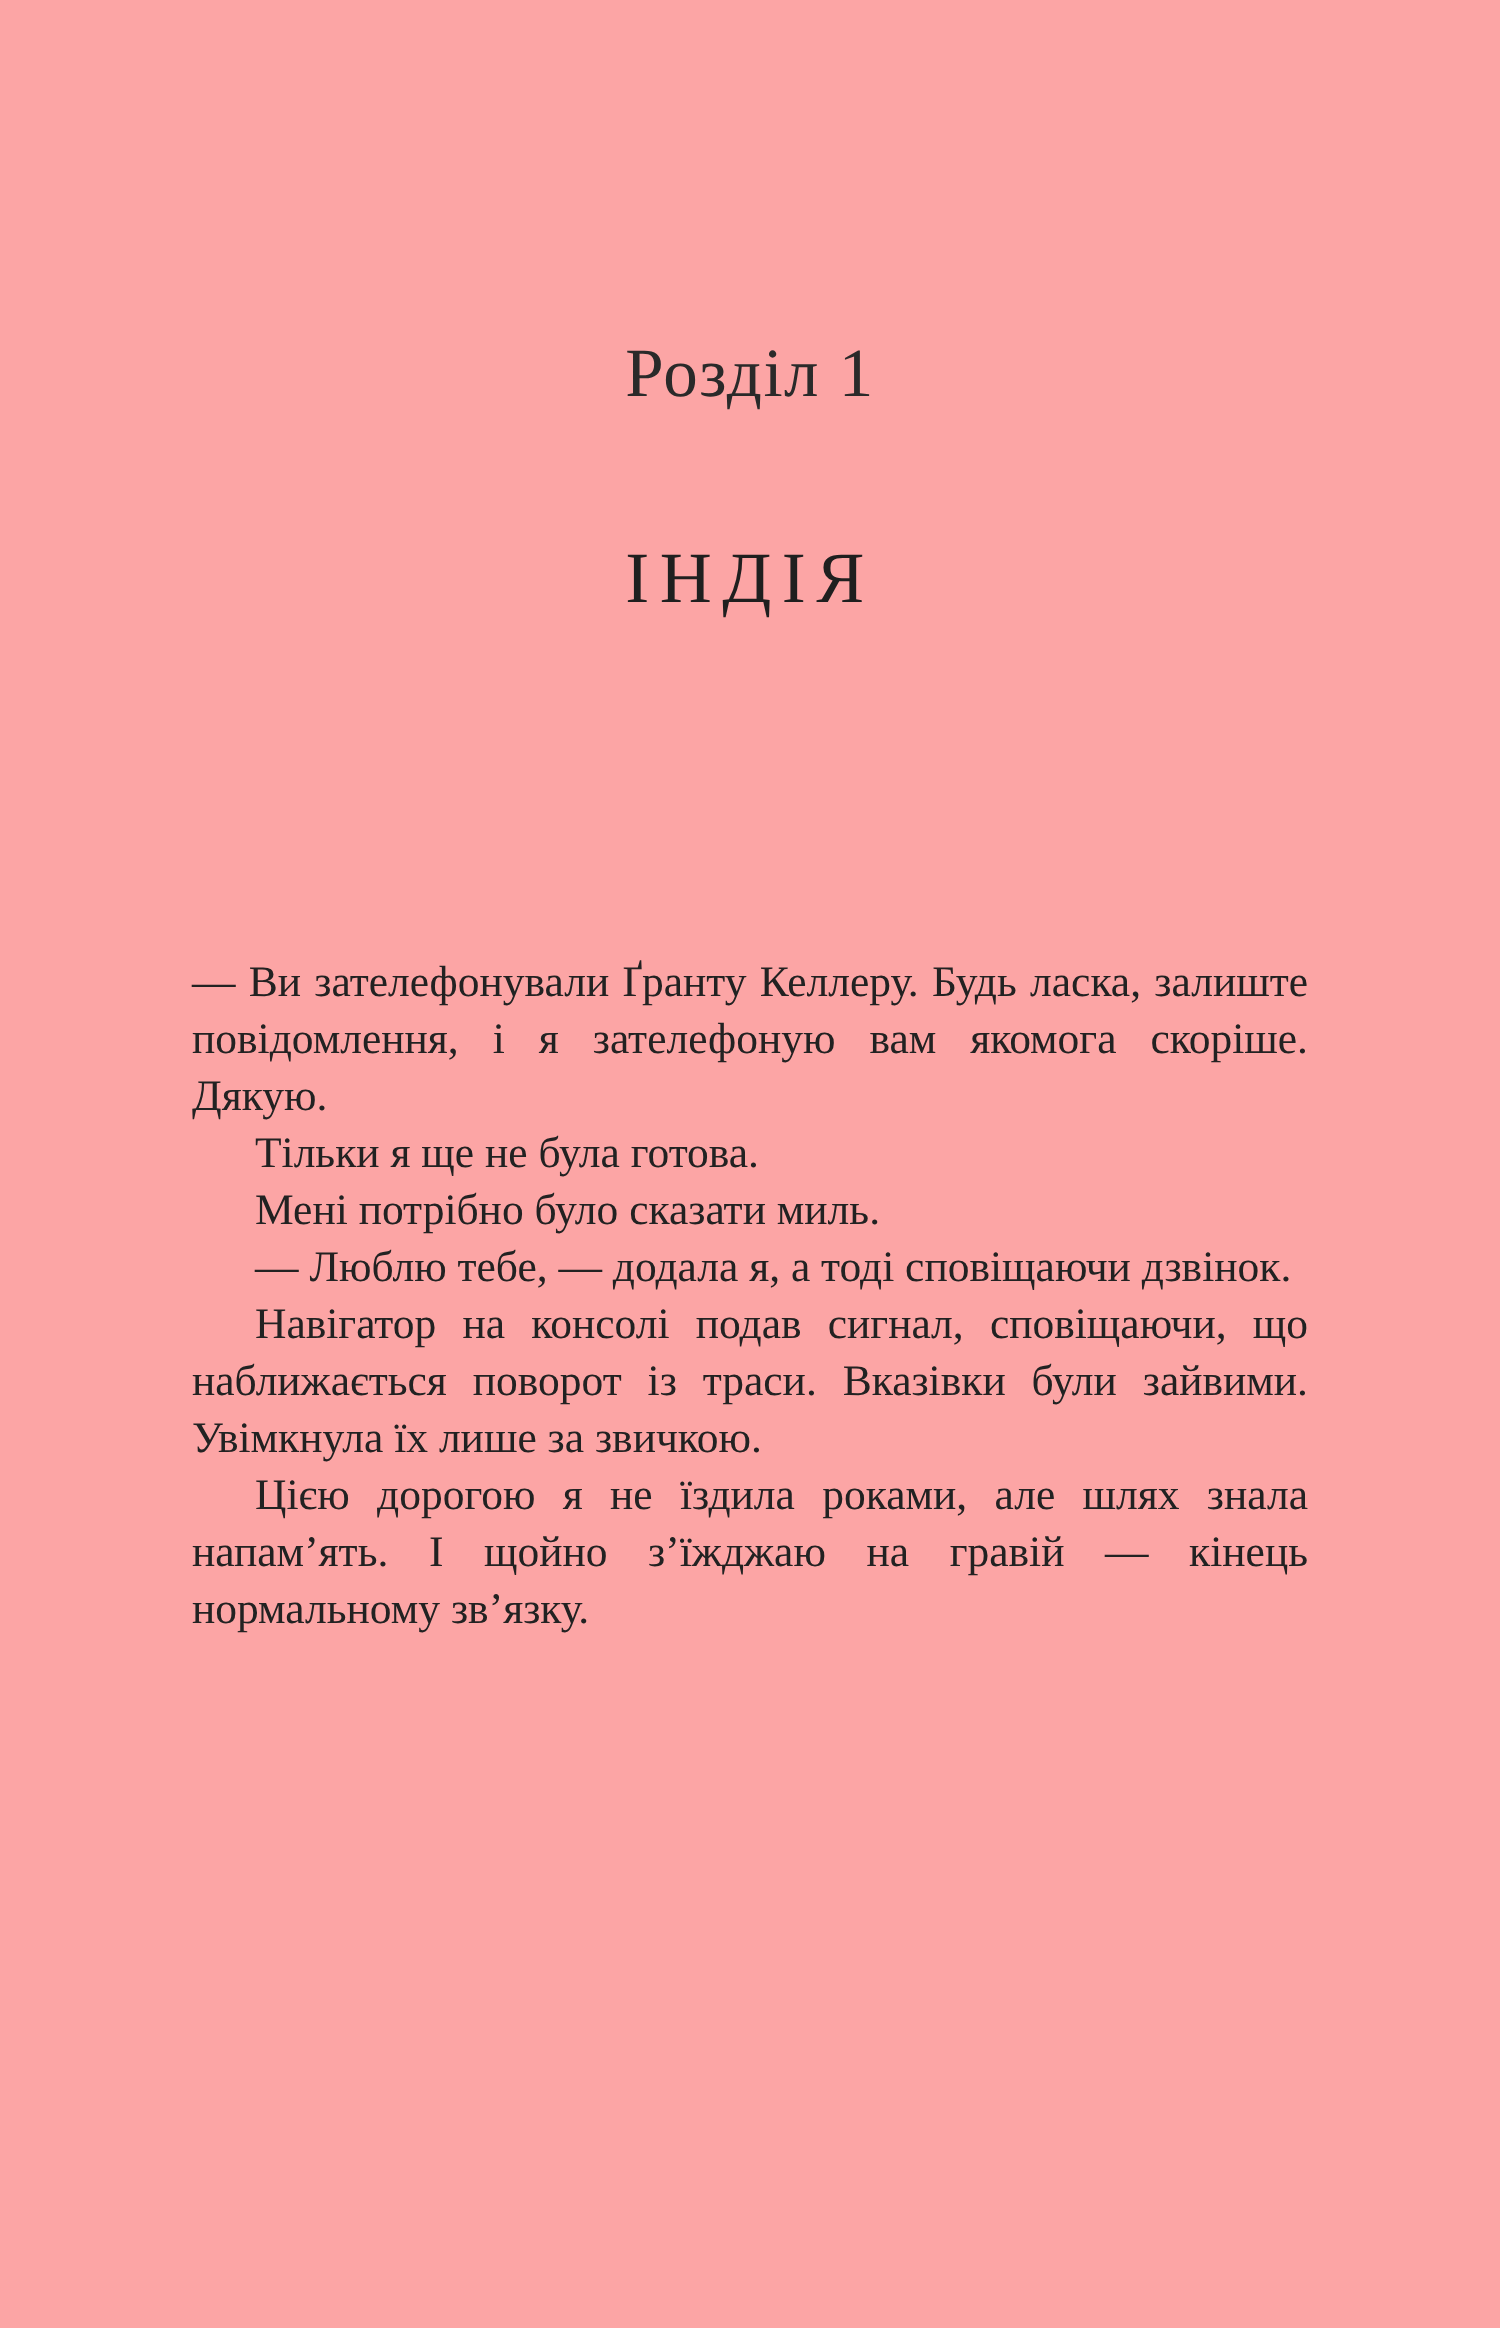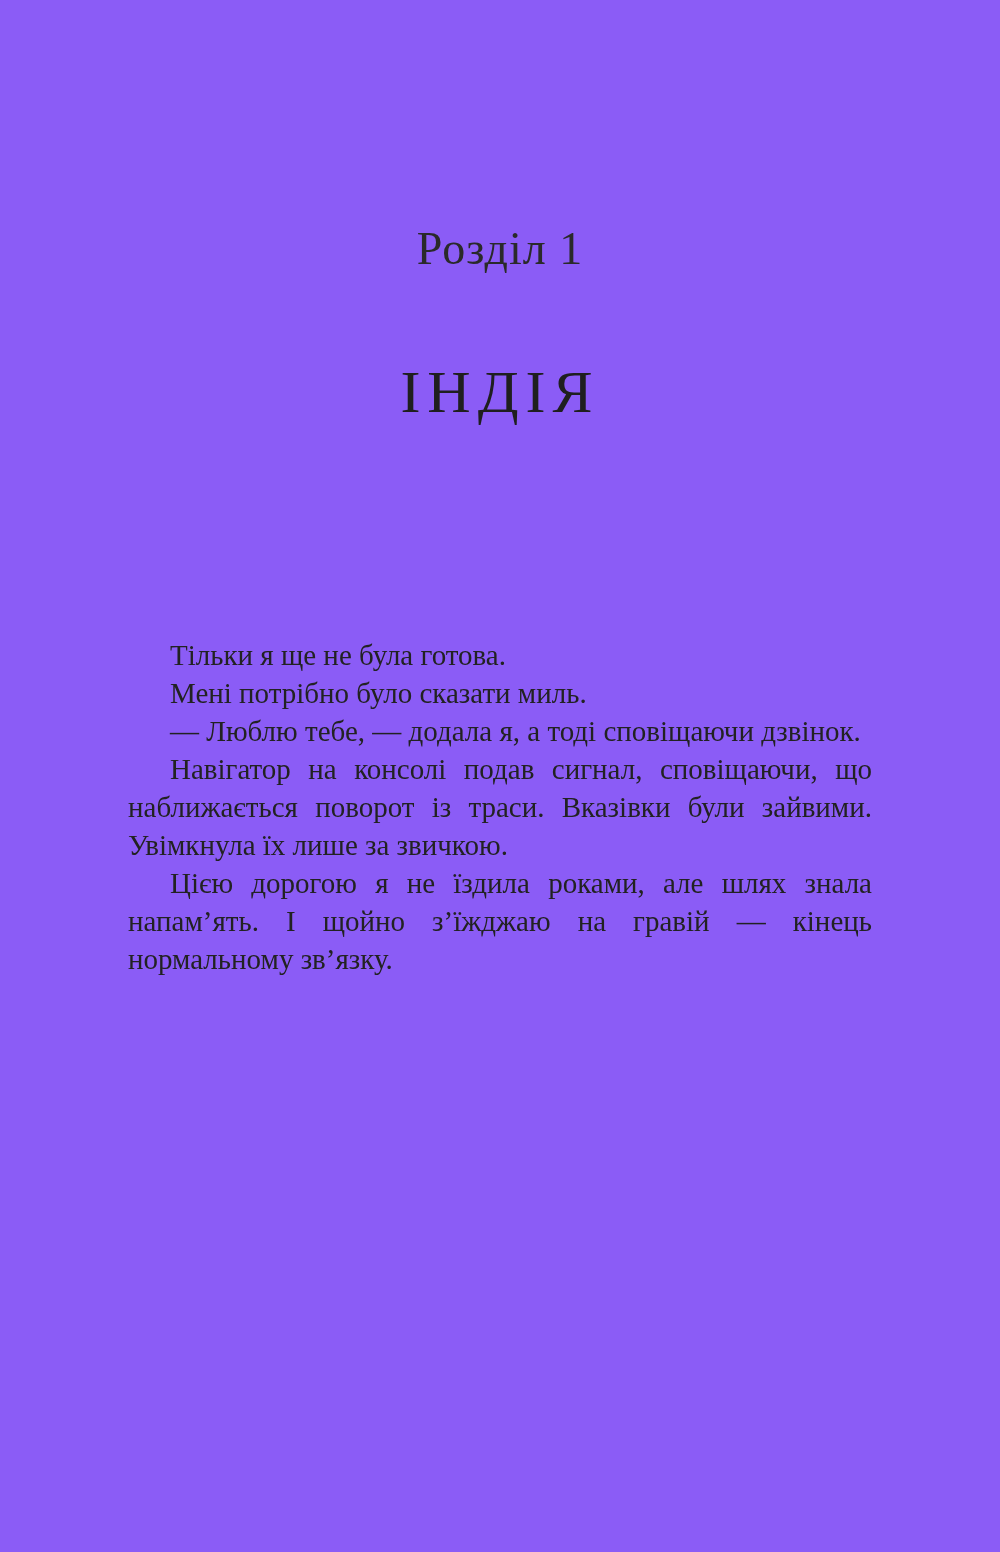--- a/index.html
+++ b/index.html
@@ -4,21 +4,21 @@
   <style>
     html, body {
       margin: 0;
       padding: 0;
       background: #ffffff;
     }
     .page {
       position: relative;
       width: 1000px;
       height: 1552px;
-      background: #8b5cf6;
+      background: #fca5a5;
       font-family: "Liberation Serif", serif;
       color: #1f1f1f;
       overflow: hidden;
     }
     .chapter-label {
       position: absolute;
       top: 222px;
       left: 0;
       width: 100%;
       text-align: center;
@@ -26,21 +26,21 @@
       font-weight: 400;
       letter-spacing: 1px;
       color: #2a2a2a;
     }
     .chapter-title {
       position: absolute;
       top: 358px;
       left: 0;
       width: 100%;
       text-align: center;
-      font-size: 60px;
+      font-size: 48px;
       font-weight: 400;
       letter-spacing: 7px;
       color: #1f1f1f;
     }
     .body-text {
       position: absolute;
       top: 636px;
       left: 128px;
       width: 744px;
       font-size: 29px;
@@ -59,20 +59,21 @@
 </head>
 <body>
 
 <div class="page">
 
   <div class="chapter-label">Розділ 1</div>
 
   <div class="chapter-title">ІНДІЯ</div>
 
   <div class="body-text">
+    <p>— Ви зателефонували Ґранту Келлеру. Будь ласка, залиште повідомлення, і я зателефоную вам якомога скоріше. Дякую.</p>
     <p class="indent">Тільки я ще не була готова.</p>
     <p class="indent">Мені потрібно було сказати миль.</p>
     <p class="indent">— Люблю тебе, — додала я, а тоді сповіщаючи дзвінок.</p>
     <p class="indent">Навігатор на консолі подав сигнал, сповіщаючи, що наближається поворот із траси. Вказівки були зайвими. Увімкнула їх лише за звичкою.</p>
     <p class="indent">Цією дорогою я не їздила роками, але шлях знала напам’ять. І щойно з’їжджаю на гравій — кінець нормальному зв’язку.</p>
   </div>
 
 </div>
 
 </body></html>

